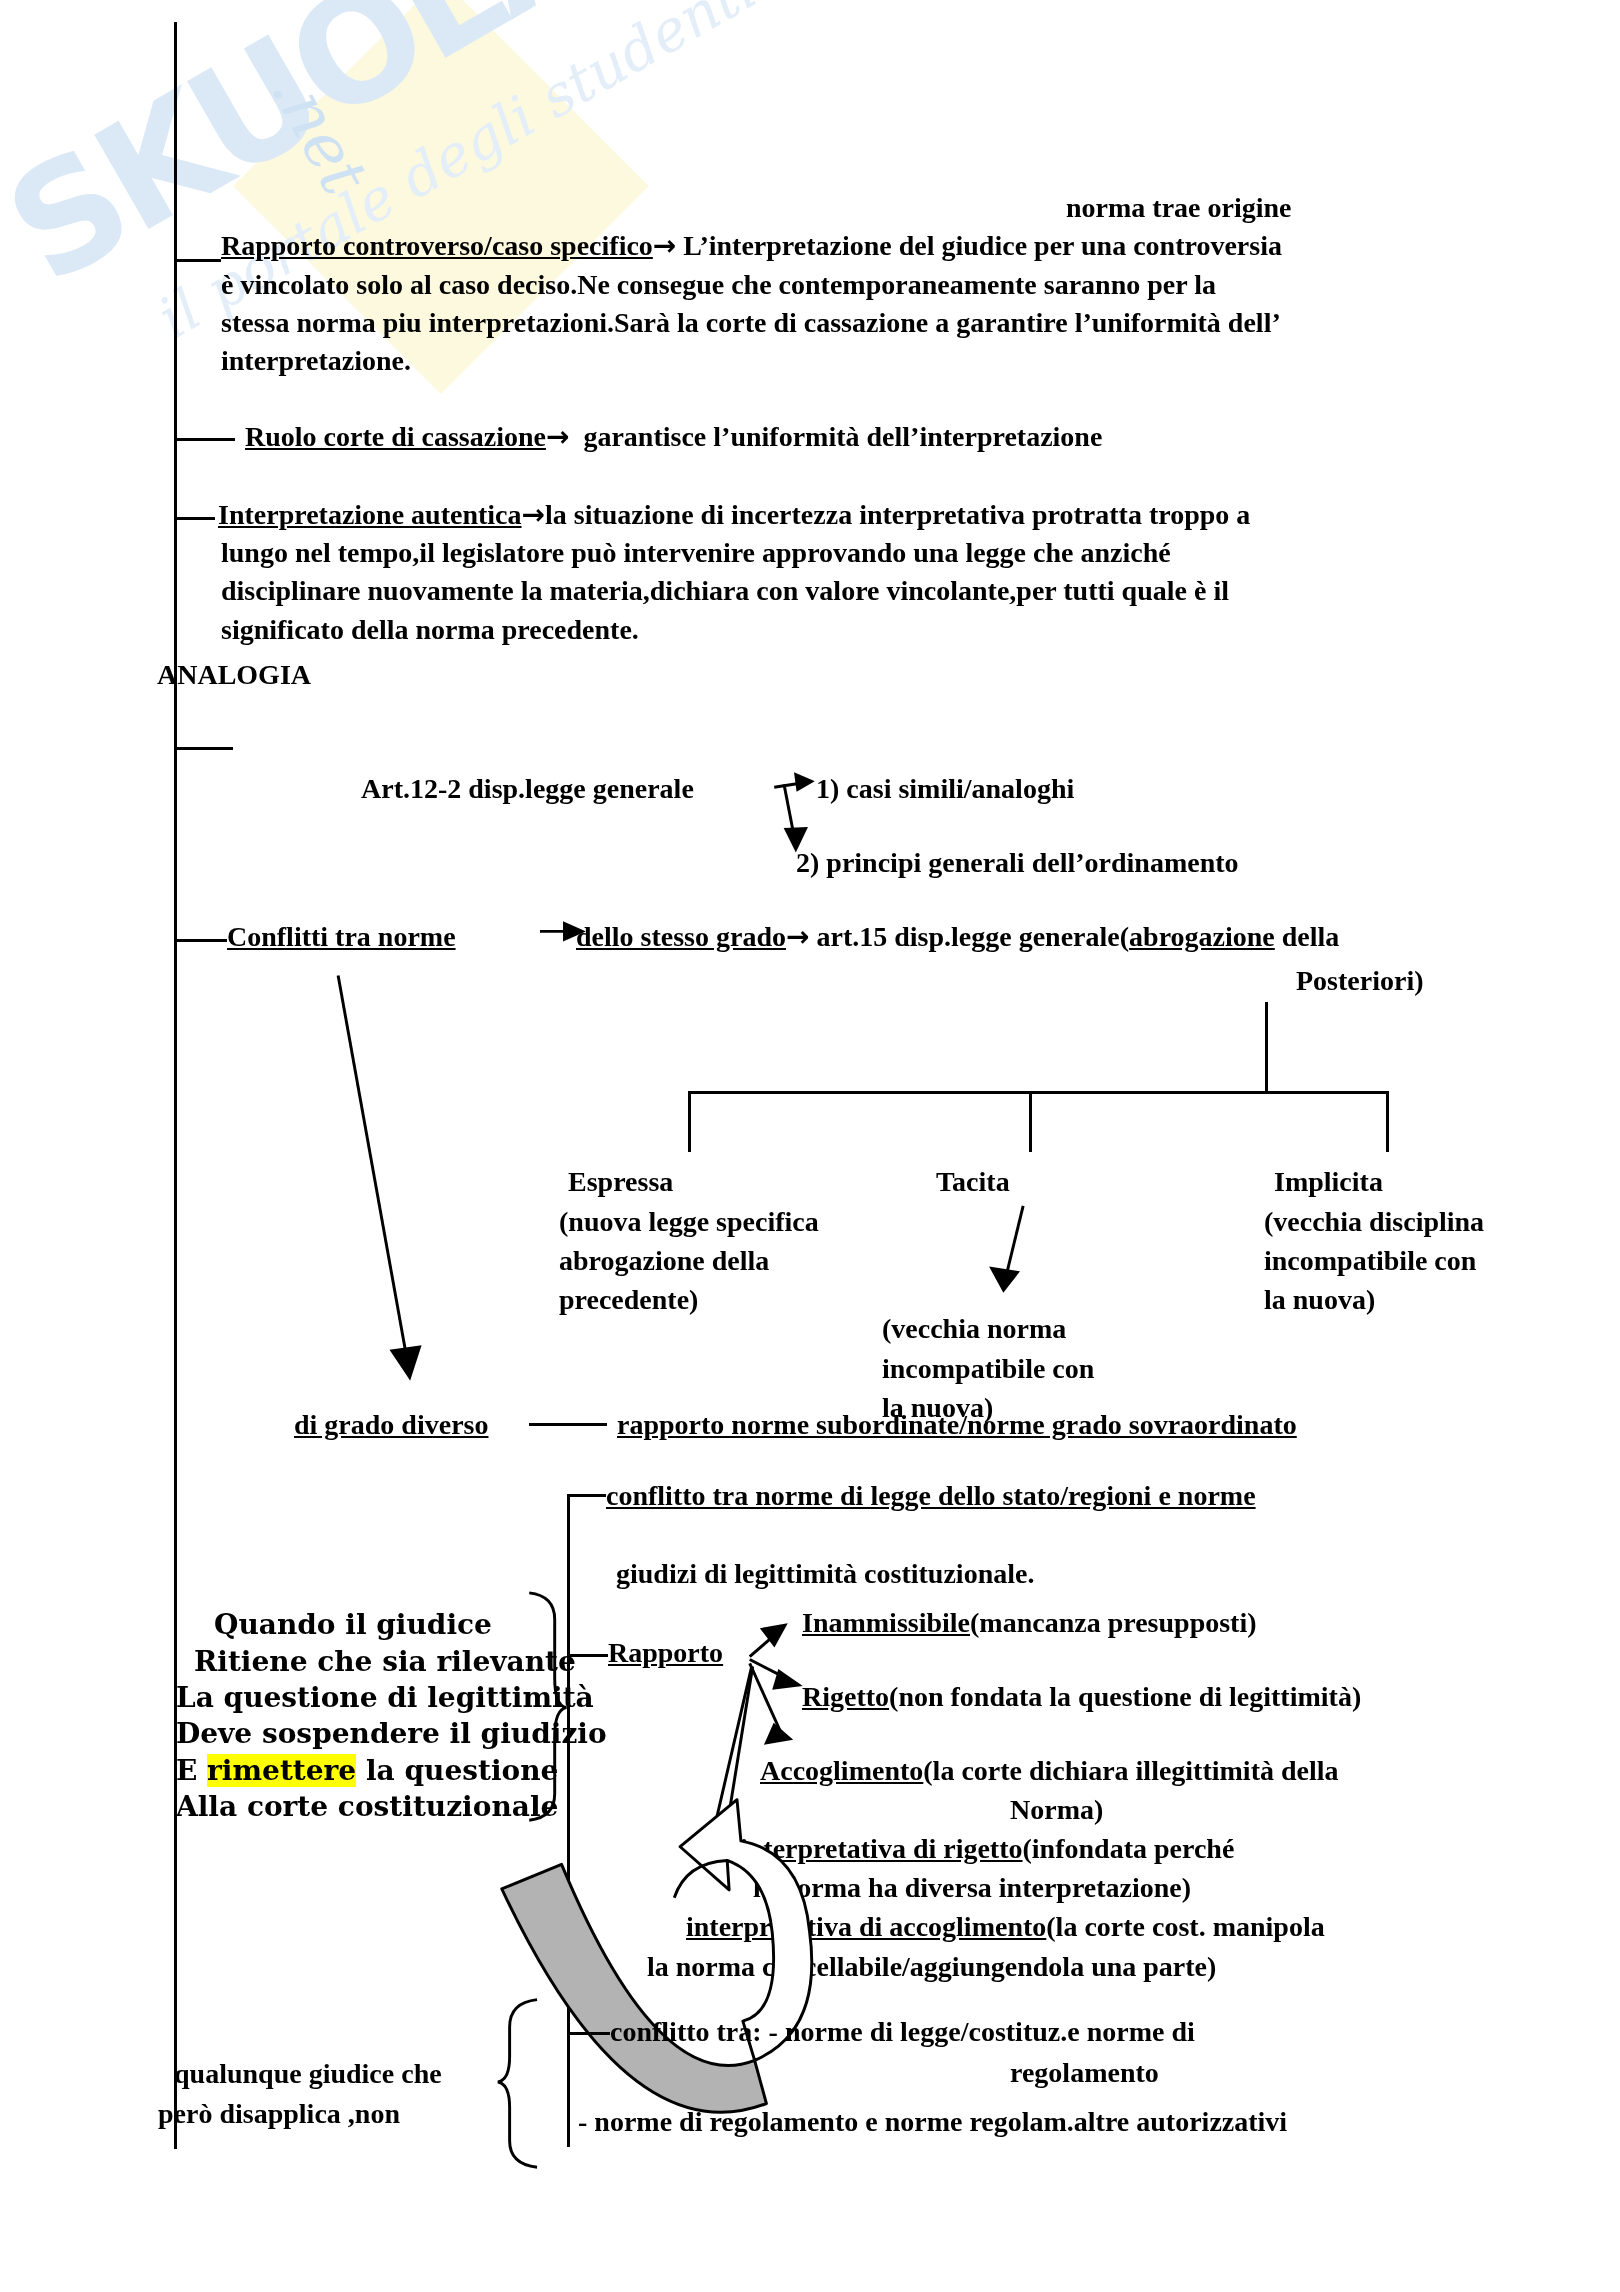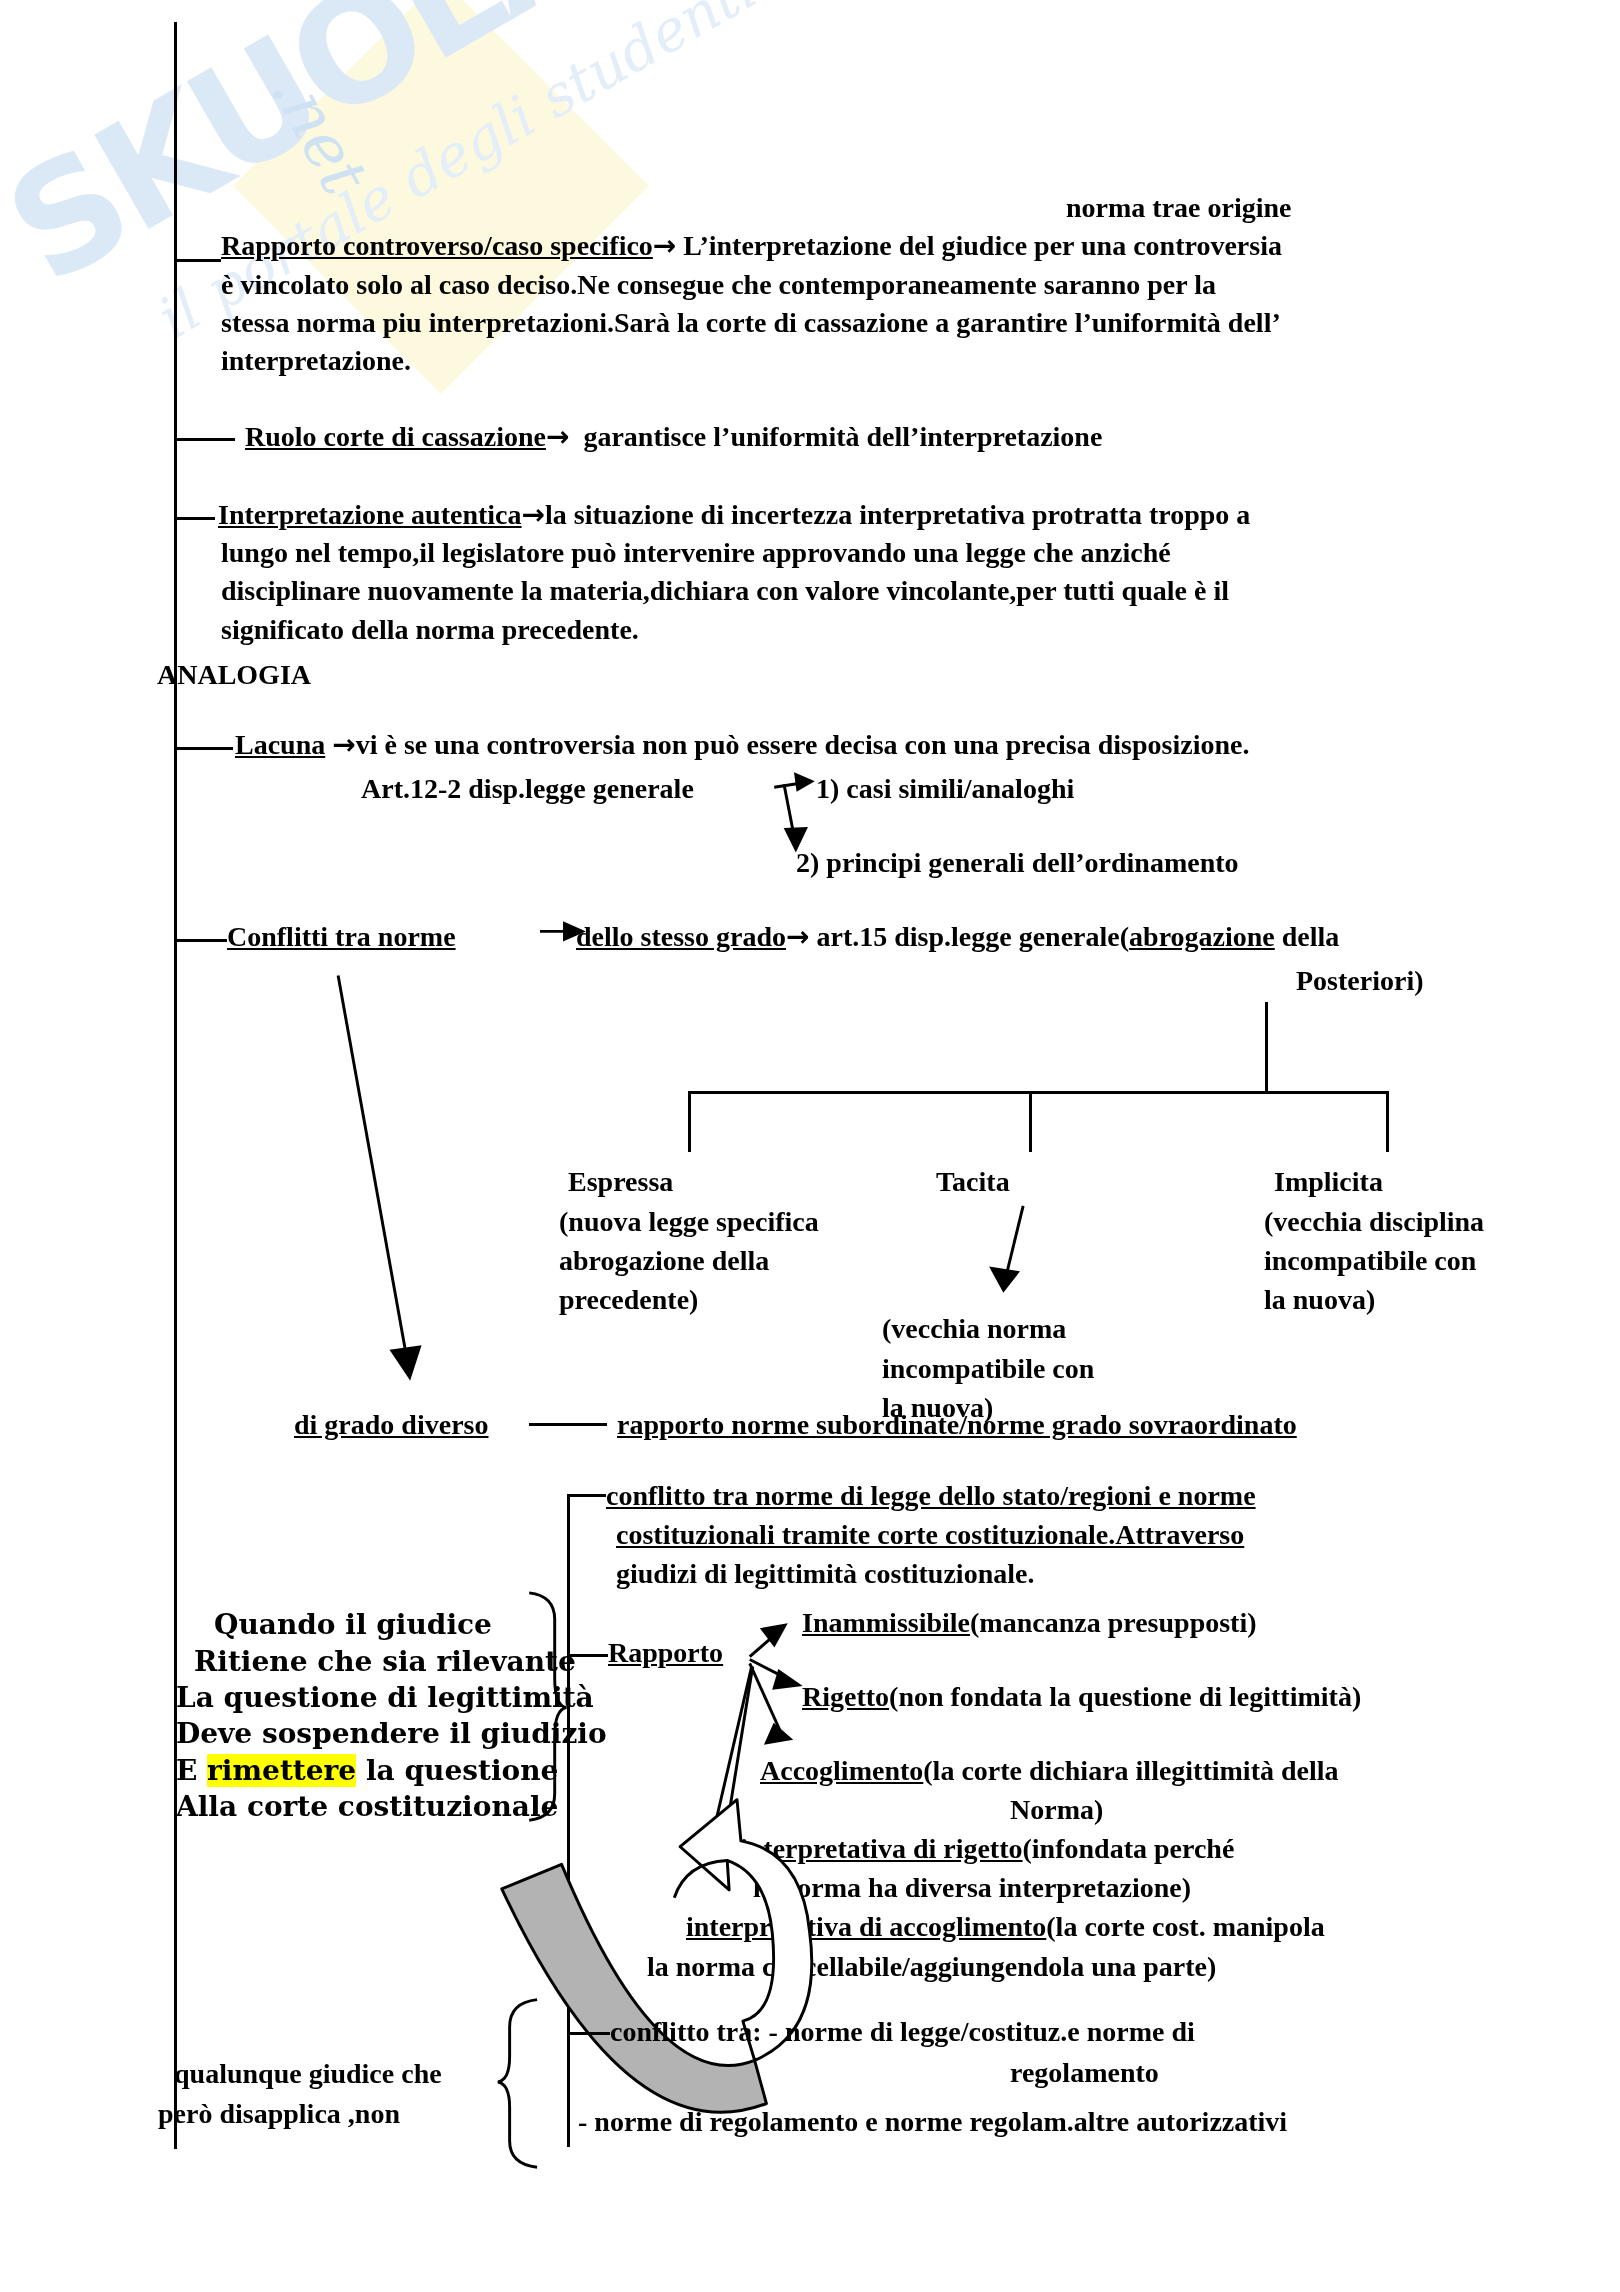--- a/index.html
+++ b/index.html
@@ -78,24 +78,20 @@
 
   <div class="t s28" style="left:218px;top:497px;width:1294px;">
     <span class="u">Interpretazione autentica</span><span class="arrowglyph">→</span><span>la situazione di incertezza interpretativa protratta troppo a</span>
   </div>
   <div class="t s28" style="left:221px;top:535px;">lungo nel tempo,il legislatore può intervenire approvando una legge che anziché</div>
   <div class="t s28" style="left:221px;top:573px;">disciplinare nuovamente la materia,dichiara con valore vincolante,per tutti quale è il</div>
   <div class="t s28" style="left:221px;top:612px;">significato della norma precedente.</div>
 
   <div class="t s28" style="left:157px;top:657px;font-weight:bold;">ANALOGIA</div>
 
-  <div class="t s28" style="left:235px;top:727px;width:1264px;">
-    <span class="u">Lacuna</span>
-    <span class="arrowglyph">→</span><span>vi è se una controversia non può essere decisa con una precisa  disposizione.</span>
-  </div>
   <div class="t s28" style="left:361px;top:771px;">Art.12-2 disp.legge generale</div>
   <div class="t s28" style="left:816px;top:771px;">1) casi simili/analoghi</div>
   <div class="t s28" style="left:796px;top:845px;">2) principi generali dell’ordinamento</div>
 
   <svg style="left:0;top:0;width:1620px;height:2293px;" viewBox="0 0 1653 2339" width="1620" height="2293">
     <g stroke="#000" stroke-width="3" fill="#000">
       <line x1="790" y1="803" x2="828" y2="797"></line>
       <polygon points="828,797 812,790 814,805"></polygon>
       <line x1="800" y1="800" x2="812" y2="862"></line>
       <polygon points="812,866 802,846 822,845"></polygon>
@@ -150,21 +146,20 @@
       <polygon points="418,1405 400,1378 428,1374"></polygon>
     </g>
   </svg>
 
   <div class="t s28 u" style="left:294px;top:1407px;">di grado diverso</div>
   <div class="ln hline" style="left:529px;top:1423px;width:78px;"></div>
   <div class="t s28 u" style="left:617px;top:1407px;">rapporto norme subordinate/norme grado sovraordinato</div>
 
   <div class="ln hline" style="left:567px;top:1494px;width:39px;"></div>
   <div class="t s28 u" style="left:606px;top:1478px;">conflitto tra norme di legge dello stato/regioni e norme</div>
-  <div class="t s28 u" style="left:616px;top:1517px;">costituzionali tramite corte costituzionale.Attraverso</div>
   <div class="t s28" style="left:616px;top:1556px;">giudizi di legittimità costituzionale.</div>
 
   <div class="ln vline" style="left:567px;top:1494px;height:653px;"></div>
 
   <div class="ln hline" style="left:567px;top:1654px;width:41px;"></div>
   <div class="t s28 u" style="left:608px;top:1635px;">Rapporto</div>
 
   <svg style="left:0;top:0;width:1620px;height:2293px;" viewBox="0 0 1653 2339" width="1620" height="2293">
     <g stroke="#000" stroke-width="3" fill="#000">
       <line x1="765" y1="1690" x2="795" y2="1664"></line>

